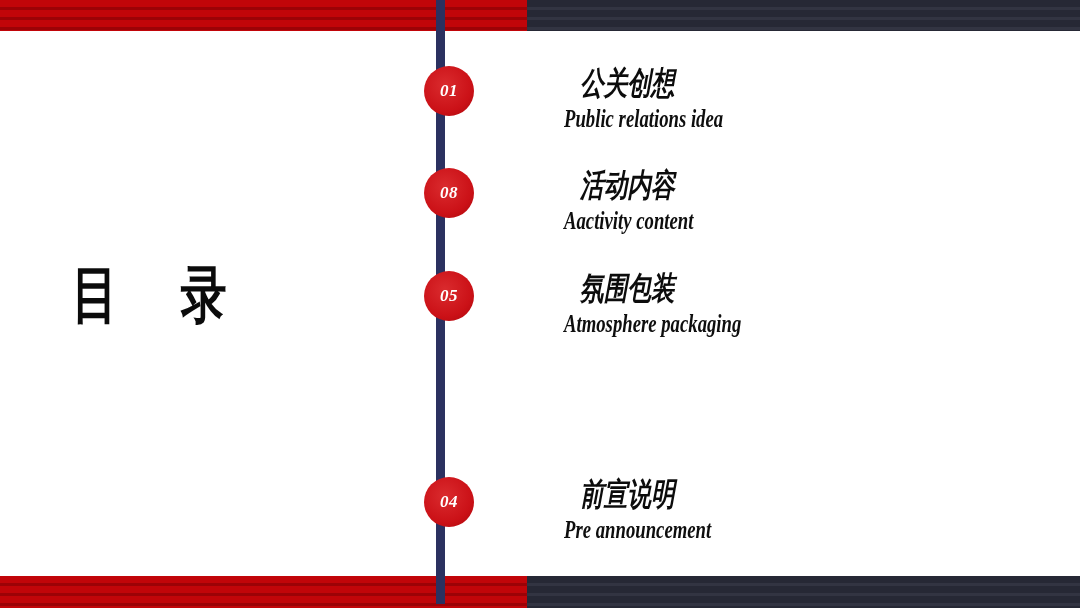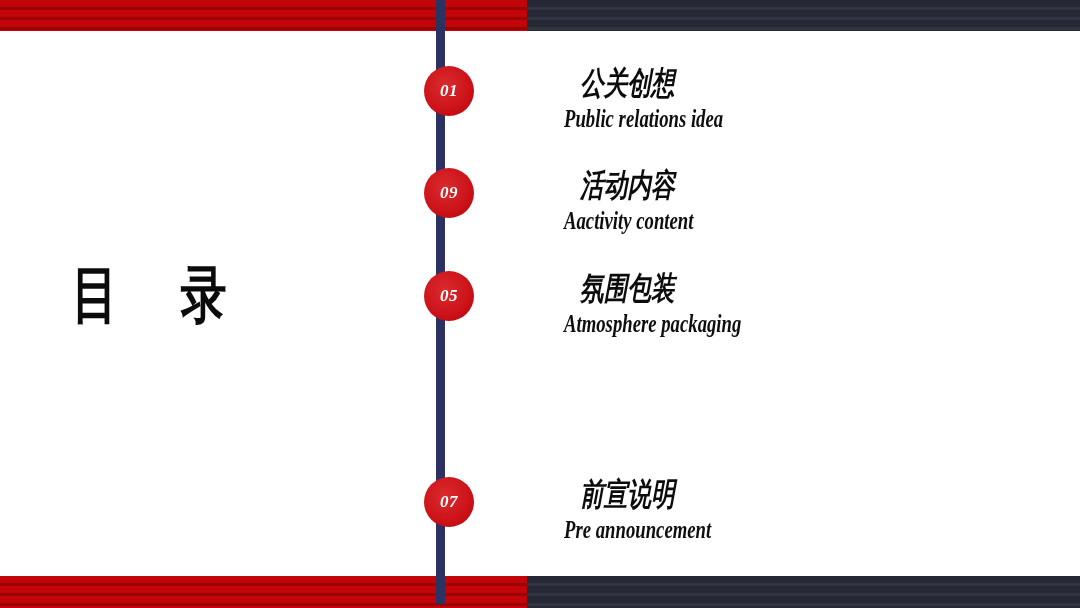--- a/index.html
+++ b/index.html
@@ -54,36 +54,36 @@
   <div class="item" style="--cy:91px">
     <div class="circle">
       <span>01</span>
     </div>
     <div class="zh">公关创想</div>
     <div class="en">Public relations idea</div>
   </div>
 
   <div class="item" style="--cy:193px">
     <div class="circle">
-      <span>09</span>
+      <span>08</span>
     </div>
     <div class="zh">活动内容</div>
     <div class="en">Aactivity content</div>
   </div>
 
   <div class="item" style="--cy:296px">
     <div class="circle">
       <span>05</span>
     </div>
     <div class="zh">氛围包装</div>
     <div class="en">Atmosphere packaging</div>
   </div>
 
 
   <div class="item" style="--cy:502px">
     <div class="circle">
-      <span>07</span>
+      <span>04</span>
     </div>
     <div class="zh">前宣说明</div>
     <div class="en">Pre announcement</div>
   </div>
 
 </div>
 
 </body></html>

